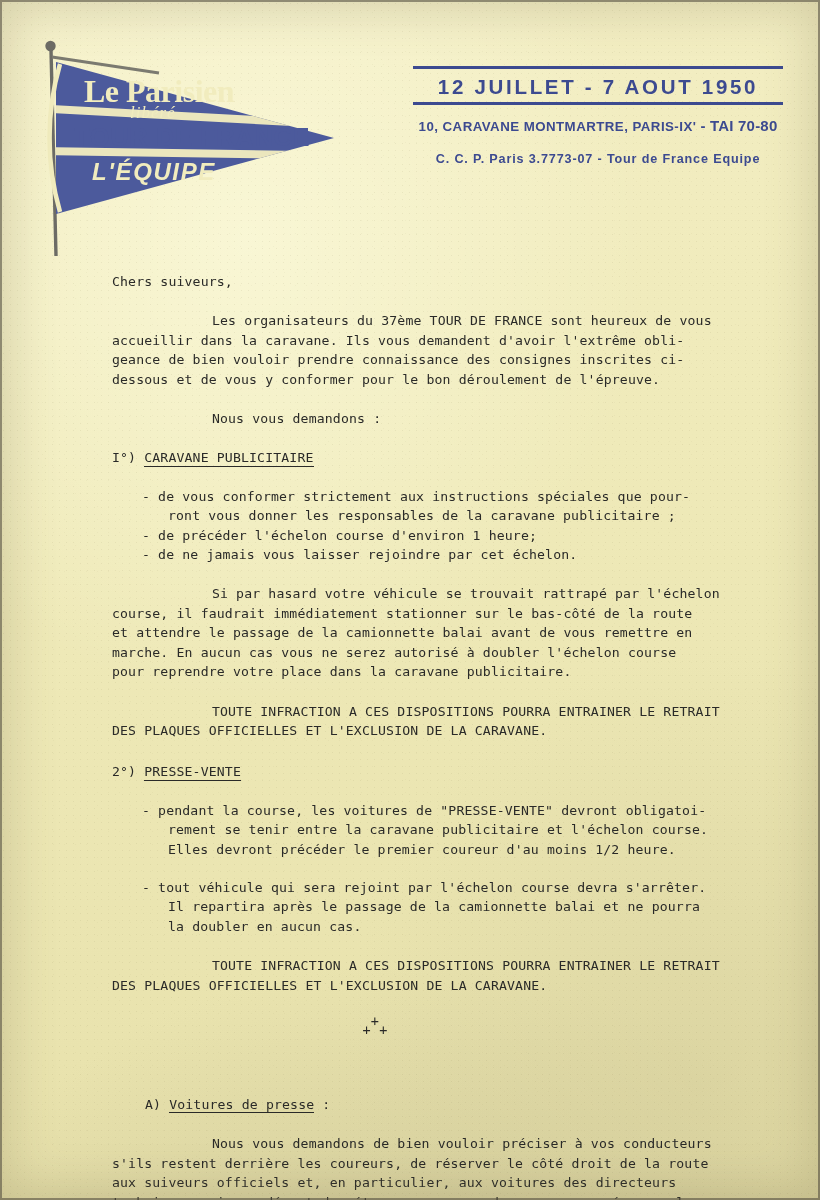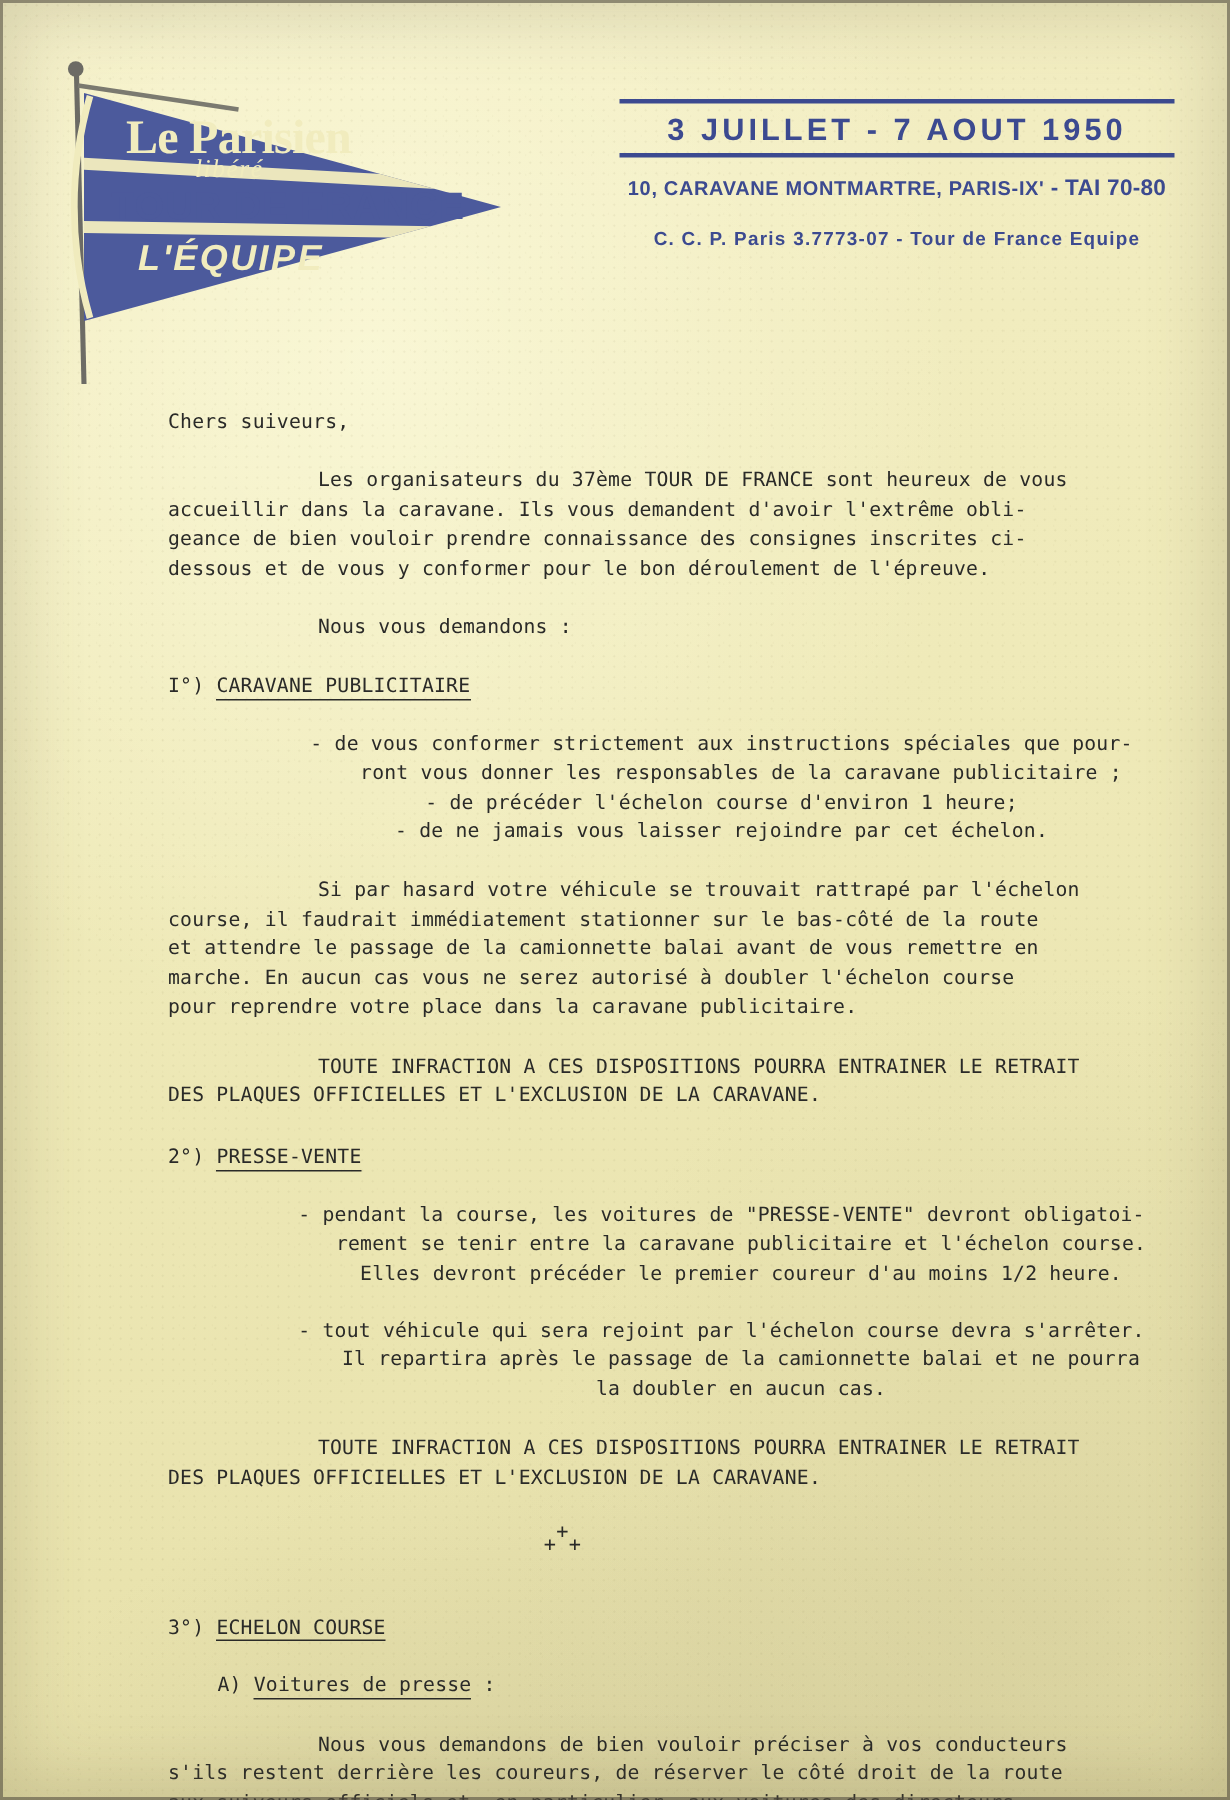--- a/index.html
+++ b/index.html
@@ -125,21 +125,20 @@
     letter-spacing: 0.15px;
   }
   .blk {
     padding-left: 112px;
     white-space: pre-wrap;
     margin: 0;
   }
   .blk.bullet {
     padding-left: 168px;
     text-indent: -26px;
-    text-align: center;
   }
   .blk.sub {
     padding-left: 145px;
   }
   .gap-s { height: 19px; }
   .gap-m { height: 20px; }
   .gap-l { height: 22px; }
   .para-indent { display: inline-block; width: 7.6em; }
   .para-indent-sm { display: inline-block; width: 7.6em; }
   u.tw {
@@ -190,21 +189,21 @@
 
         <text x="50" y="68" font-family="Liberation Serif, serif" font-size="32" font-weight="bold" fill="#f1ecbe" letter-spacing="-0.5">Le Parisien</text>
         <text x="96" y="84" font-family="Liberation Serif, serif" font-size="17" font-style="italic" fill="#f1ecbe" letter-spacing="1">libéré</text>
         <text x="40" y="112" font-family="Liberation Sans, sans-serif" font-size="25.5" font-weight="bold" fill="#4c5a9c" letter-spacing="0.6">TOUR DE FRANCE</text>
         <text x="58" y="146" font-family="Liberation Sans, sans-serif" font-size="24" font-weight="bold" font-style="italic" fill="#f1ecbe" letter-spacing="1.6">L'ÉQUIPE</text>
       </svg>
     </div>
 
     <div class="header-right">
       <div class="rule top"></div>
-      <div class="date-line">3 JUILLET - 7 AOUT 1950</div>
+      <div class="date-line">12 JUILLET - 7 AOUT 1950</div>
       <div class="rule bottom"></div>
       <div class="addr">
         <span>10, CARAVANE MONTMARTRE, PARIS-IX'</span>
         <span class="small">- TAI 70-80</span>
       </div>
       <div class="addr-2">C. C. P. Paris 3.7773-07  -  Tour de France Equipe</div>
     </div>
   </div>
 
   <div class="body">
@@ -257,21 +256,20 @@
 DES PLAQUES OFFICIELLES ET L'EXCLUSION DE LA CARAVANE.</span></p>
     <div class="gap-l"></div>
 
     <div class="sep">
       <span class="up">+</span>
       <span>+ +</span>
     </div>
     <div class="gap-l"></div>
     <div class="gap-s"></div>
 
-    <p class="blk"><span>3°)</span> <u class="tw">ECHELON COURSE</u></p>
     <div class="gap-s"></div>
 
     <p class="blk sub"><span>A)</span> <u class="tw">Voitures de presse</u><span> :</span></p>
     <div class="gap-m"></div>
 
     <p class="blk"><span class="para-indent"></span><span>Nous vous demandons de bien vouloir préciser à vos conducteurs
 s'ils restent derrière les coureurs, de réserver le côté droit de la route
 aux suiveurs officiels et, en particulier, aux voitures des directeurs
 techniques qui, au départ des étapes ou en cas de course groupée, se pla-
 ceront dans l'ordre de la position de leur équipe au classement général.</span></p>

